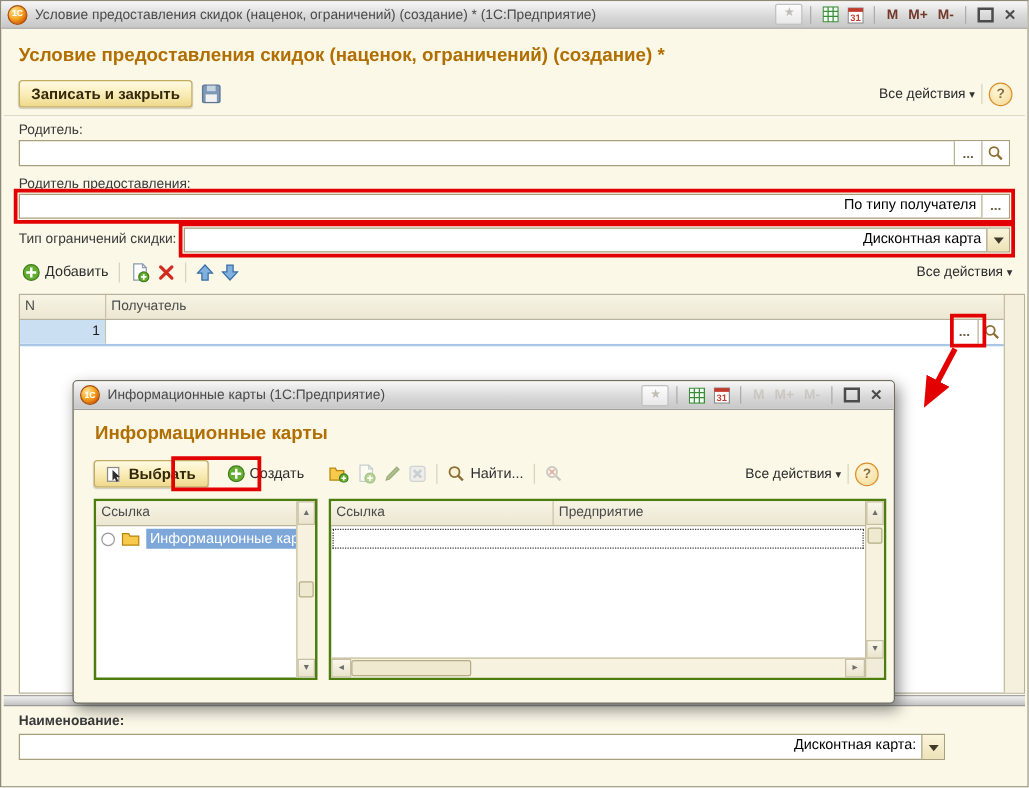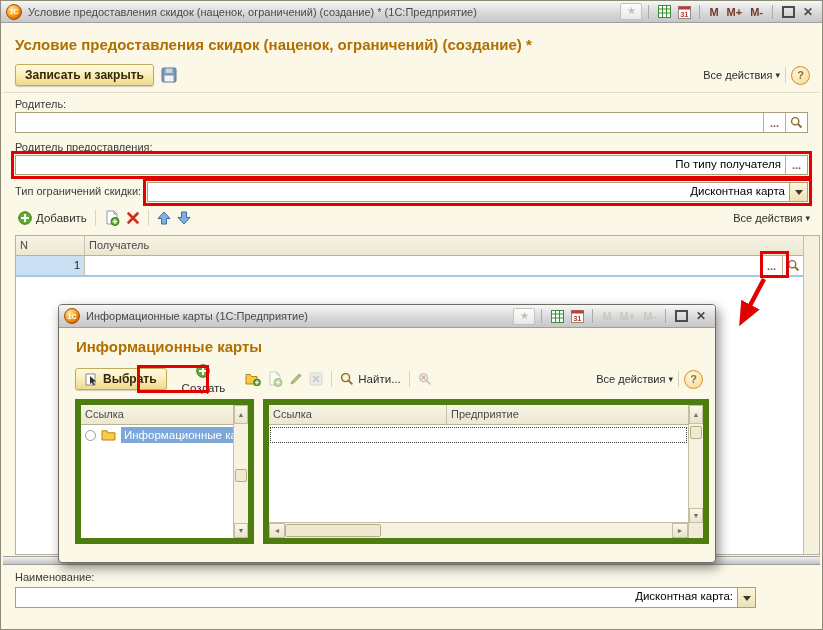--- a/index.html
+++ b/index.html
@@ -62,21 +62,21 @@
   .cell-rec .val{flex:1;}
   
   .splitter{position:absolute;left:2px;right:2px;top:555px;height:7px;
     background:linear-gradient(#F0F0F0,#C3C3C3);border-top:1px solid #A3A3A3;border-bottom:1px solid #9B9B9B;}
   
   .popup{position:absolute;left:57px;top:303px;width:658px;height:259px;background:#FBF8E8;
     border:1px solid #6F6D62;border-radius:4px;box-shadow:3px 5px 12px rgba(0,0,0,.45);
     z-index:20;box-sizing:border-box;}
   .popup .titlebar{border-radius:3px 3px 0 0;height:23px;}
   .ptoolbar{position:absolute;left:16px;right:12px;top:61px;height:26px;display:flex;align-items:center;}
-  .panel{position:absolute;background:#FFF;border:6px solid #4d7c0f;box-sizing:border-box;}
+  .panel{position:absolute;background:#FFF;border:2px solid #4d7c0f;box-sizing:border-box;}
   .phead{display:flex;height:20px;background:linear-gradient(#F7F4E5,#ECE7D1);
     border-bottom:1px solid #B9B29A;font-size:11px;color:#4A4A4A;box-sizing:border-box;}
   .phead .c{padding:3px 4px;box-sizing:border-box;overflow:hidden;white-space:nowrap;}
   .sbtn{height:15px;display:flex;align-items:center;justify-content:center;font-size:7px;color:#6E6E6E;
     background:linear-gradient(#FAF7EA,#EAE4CC);border:1px solid #C6BFA4;box-sizing:border-box;}
   .vstrip{position:absolute;right:0;width:15px;background:#F6F2DF;border-left:1px solid #C5BE9F;box-sizing:border-box;}
   .vthumb{position:absolute;left:1px;right:1px;height:13px;background:#EFE9CF;border:1px solid #B4AC88;
     border-radius:2px;box-sizing:border-box;}
   .hscroll{position:absolute;left:0;bottom:0;height:16px;background:#F6F2DF;border-top:1px solid #C5BE9F;
     display:flex;align-items:stretch;box-sizing:border-box;}
@@ -237,21 +237,21 @@
               </svg>
           </span>
         </span>
       </div>
     </div>
     <div class="scrollstrip"></div>
   </div>
   <div class="redbox" style="left:759px;top:250px;width:29px;height:27px;"></div>
 
   <div class="splitter"></div>
-  <div class="lbl" style="left:14px;top:570px;">Наименование:</div>
+  <div class="lbl" style="left:14px;top:570px;font-weight:bold;">Наименование:</div>
   <div class="field" style="left:14px;top:586px;width:741px;height:21px;">
     <span class="val">Дисконтная карта:</span>
     <span class="drop">
         <span class="tri"></span>
       </span>
   </div>
 
   <div class="popup">
     <div class="titlebar">
       <span class="logo">1C</span>
@@ -290,21 +290,21 @@
     <div class="heading" style="left:17px;top:33px;">Информационные карты</div>
 
     <div class="ptoolbar">
       <span class="btn-yellow">
         <svg width="13" height="13" viewBox="0 0 13 13">
             <rect x="1" y="1" width="9" height="11" fill="#FFF" stroke="#8A8A8A"></rect>
             <path d="M5 3 L11 8.6 L8.2 8.8 L9.6 11.6 L8.2 12.3 L6.8 9.6 L5 11.3 Z" fill="#2E2E2E"></path>
           </svg>
         <span>Выбрать</span>
       </span>
-      <span class="flat-btn" style="margin-left:12px;flex-direction:column;">
+      <span class="flat-btn" style="margin-left:12px;">
         <svg width="14" height="14" viewBox="0 0 14 14">
             <circle cx="7" cy="7" r="6.3" fill="#63AE31" stroke="#3E7A1B"></circle>
             <path d="M6 3h2v3h3v2H8v3H6V8H3V6h3z" fill="#FFF"></path>
           </svg>
         <span>Создать</span>
       </span>
       <span class="flat-btn" style="margin-left:14px;">
         <svg width="16" height="14" viewBox="0 0 16 14">
             <path d="M1 3.5 L1 12 L12 12 L12 4.5 L6.3 4.5 L5.3 2.5 L1 2.5 Z" fill="#F7C94C" stroke="#B8860B"></path>
             <circle cx="12" cy="10.5" r="3.4" fill="#63AE31" stroke="#3E7A1B"></circle>

